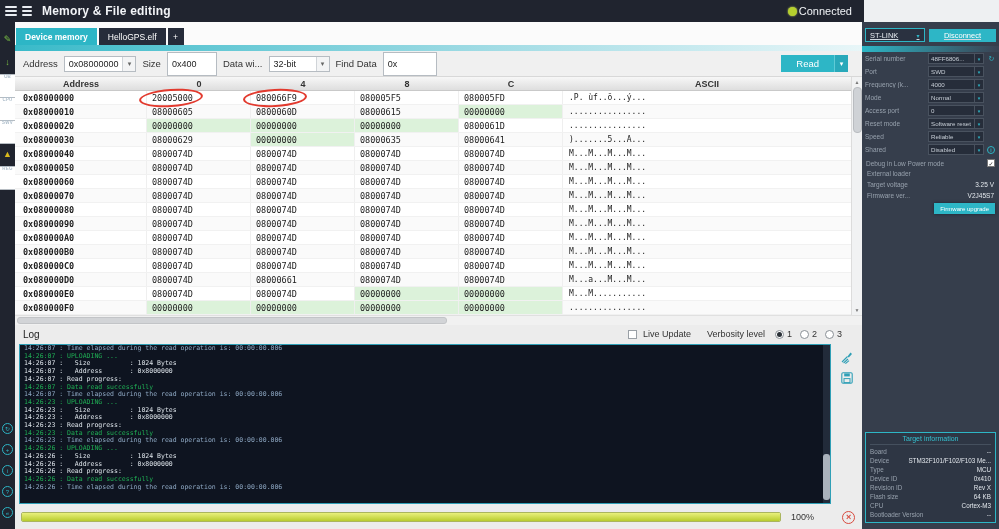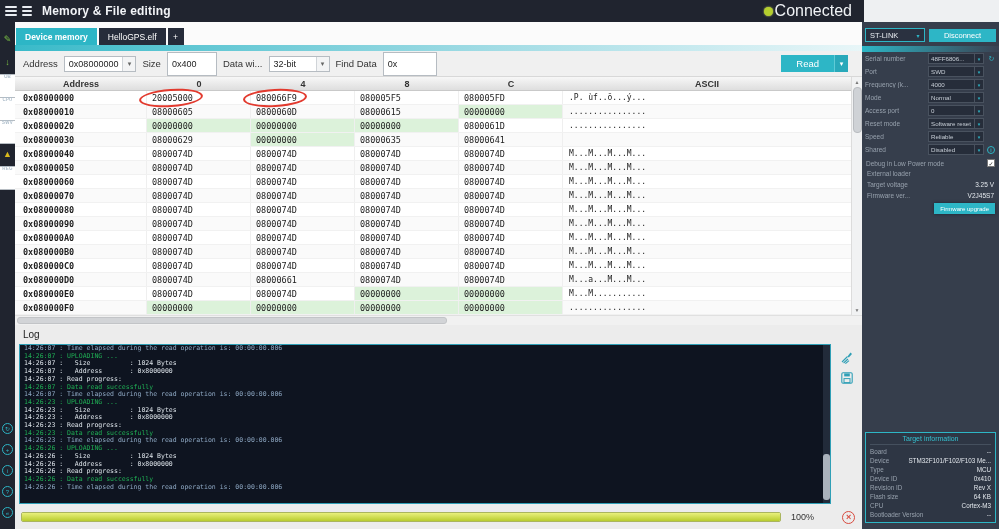--- a/index.html
+++ b/index.html
@@ -5,21 +5,21 @@
   *{margin:0;padding:0;box-sizing:border-box;}
   body{margin:0;background:#ffffff;font-family:"Liberation Sans",sans-serif;}
   .app{position:relative;width:999px;height:529px;background:#eef0f2;overflow:hidden;}
 
   
   .topbar{position:absolute;top:0;left:0;width:864px;height:22px;background:#20242f;display:flex;align-items:center;color:#fff;}
   .bars{display:inline-block;margin-left:5px;}
   .bars i{display:block;width:12px;height:2px;background:#e9edf2;margin:2px 0;border-radius:1px;}
   .bars.small i{width:10px;}
   .tb-title{font-size:12px;font-weight:bold;margin-left:10px;color:#f2f4f7;letter-spacing:.2px;}
-  .conn{margin-left:auto;margin-right:12px;display:flex;align-items:center;gap:2px;font-size:16px;color:#f0f3f6;}
+  .conn{margin-left:auto;margin-right:12px;display:flex;align-items:center;gap:2px;font-size:11px;color:#f0f3f6;}
   .dot{width:9px;height:9px;border-radius:50%;background:#b5cf2e;box-shadow:0 0 2px #d7e96a;}
 
   
   .sidebar{position:absolute;top:22px;left:0;width:15px;height:507px;background:#20242f;display:flex;flex-direction:column;align-items:center;}
   .side-top{display:flex;flex-direction:column;align-items:center;margin-top:6px;}
   .side-bottom{margin-top:auto;margin-bottom:6px;display:flex;flex-direction:column;align-items:center;}
   .side-ico{width:13px;height:13px;margin:5px 0;display:flex;align-items:center;justify-content:center;cursor:pointer;}
   .side-ico .g{color:#aebecb;font-size:9px;line-height:1;}
   .side-ico .g.txt{font-size:4.5px;font-weight:bold;letter-spacing:.2px;}
   .circ{width:11px;height:11px;border:1px solid #2db6c6;border-radius:50%;color:#2db6c6;font-size:6px;display:flex;align-items:center;justify-content:center;margin:5px 0;cursor:pointer;}
@@ -91,21 +91,21 @@
 
   
   .progressrow{height:24px;display:flex;align-items:center;background:#ececec;padding:0 6px;}
   .pbar{width:760px;height:10px;border:1px solid #aab55e;background:#fff;border-radius:2px;overflow:hidden;}
   .pfill{width:100%;height:100%;background:linear-gradient(#e9f07c,#b8cc2e);}
   .ppct{font-size:9px;color:#333;margin-left:10px;}
   .pcancel{width:13px;height:13px;border:1.5px solid #d84a3e;color:#d84a3e;border-radius:50%;display:flex;align-items:center;justify-content:center;font-size:9px;font-weight:bold;margin-left:28px;cursor:pointer;}
 
   
   .rightpanel{position:absolute;top:22px;right:0;width:137px;height:507px;background:#363e4c;color:#cfd6dd;}
-  .rp-row1{display:flex;align-items:center;gap:4px;padding:6px 3px 4px 3px;}
+  .rp-row1{display:flex;align-items:center;gap:4px;padding:6px 3px 4px 3px;text-decoration:underline;}
   .probe{flex:0 0 60px;height:14px;border:1px solid #2db6c6;background:#2a3140;color:#e6ebf0;display:flex;align-items:stretch;font-size:7.5px;cursor:pointer;}
   .probe .v{flex:1;padding-left:4px;display:flex;align-items:center;}
   .probe .arrow{width:12px;color:#2db6c6;font-size:6px;display:flex;align-items:center;justify-content:center;}
   .disconnect{flex:1;height:13px;background:#2db6c6;border:none;color:#fff;font-size:7.5px;font-family:"Liberation Sans",sans-serif;cursor:pointer;}
   .rp-strip{height:6px;background:linear-gradient(to right,#2db6c6,#3a4252);}
   .rp-title{text-align:center;font-size:7.5px;color:#d7dde4;padding:4px 0 3px;}
   .fieldrow{display:flex;align-items:center;padding:0 3px;height:13px;gap:3px;}
   .fieldrow .lbl{flex:1;color:#98a2ae;font-size:6.5px;white-space:nowrap;overflow:hidden;}
   .fsel{flex:0 0 56px;height:11px;background:#262d3a;border:1px solid #49525f;display:flex;align-items:stretch;cursor:pointer;}
   .fsel .v{flex:1;padding-left:2px;font-size:6.2px;color:#c7ced6;white-space:nowrap;overflow:hidden;display:flex;align-items:center;}
@@ -244,20 +244,21 @@
     <div class="c col-val zero">00000000</div>
     <div class="c col-val">0800061D</div>
     <div class="c col-ascii">................</div>
   </div>
           <div class="trow">
     <div class="c col-addr">0x08000030</div>
     <div class="c col-val">08000629</div>
     <div class="c col-val zero">00000000</div>
     <div class="c col-val">08000635</div>
     <div class="c col-val">08000641</div>
+    <div class="c col-ascii">).......5...A...</div>
   </div>
           <div class="trow">
     <div class="c col-addr">0x08000040</div>
     <div class="c col-val">0800074D</div>
     <div class="c col-val">0800074D</div>
     <div class="c col-val">0800074D</div>
     <div class="c col-val">0800074D</div>
     <div class="c col-ascii">M...M...M...M...</div>
   </div>
           <div class="trow">
@@ -358,20 +359,39 @@
     <div class="ellipse" style="left: 124px; top: 12px; width: 64px; height: 18px; transform: rotate(-4deg);"></div>
         <div class="ellipse" style="left: 228px; top: 12px; width: 64px; height: 18px; transform: rotate(-3deg);"></div>
       </div>
 
     <div class="hscroll">
       <div class="hthumb"></div>
     </div>
 
     <div class="logheader">
       <span class="logtitle">Log</span>
+      <div class="logctrls">
+        <span class="cbx"></span>
+        <span>Live Update</span>
+        <span style="margin-left:10px;">Verbosity level</span>
+        <span class="vopts">
+            <span class="vopt">
+              <span class="radio sel"></span>
+              <span>1</span>
+            </span>
+            <span class="vopt">
+              <span class="radio"></span>
+              <span>2</span>
+            </span>
+            <span class="vopt">
+              <span class="radio"></span>
+              <span>3</span>
+            </span>
+          </span>
+      </div>
     </div>
 
     <div class="logwrap">
       <div class="console">
         <div class="console-lines">
             <div class="logline blue clip">14:26:07 : Time elapsed during the read operation is: 00:00:00.006</div>
             <div class="logline green">14:26:07 : UPLOADING ...</div>
             <div class="logline white">14:26:07 :   Size          : 1024 Bytes</div>
             <div class="logline white">14:26:07 :   Address       : 0x8000000</div>
             <div class="logline white">14:26:07 : Read progress:</div>

